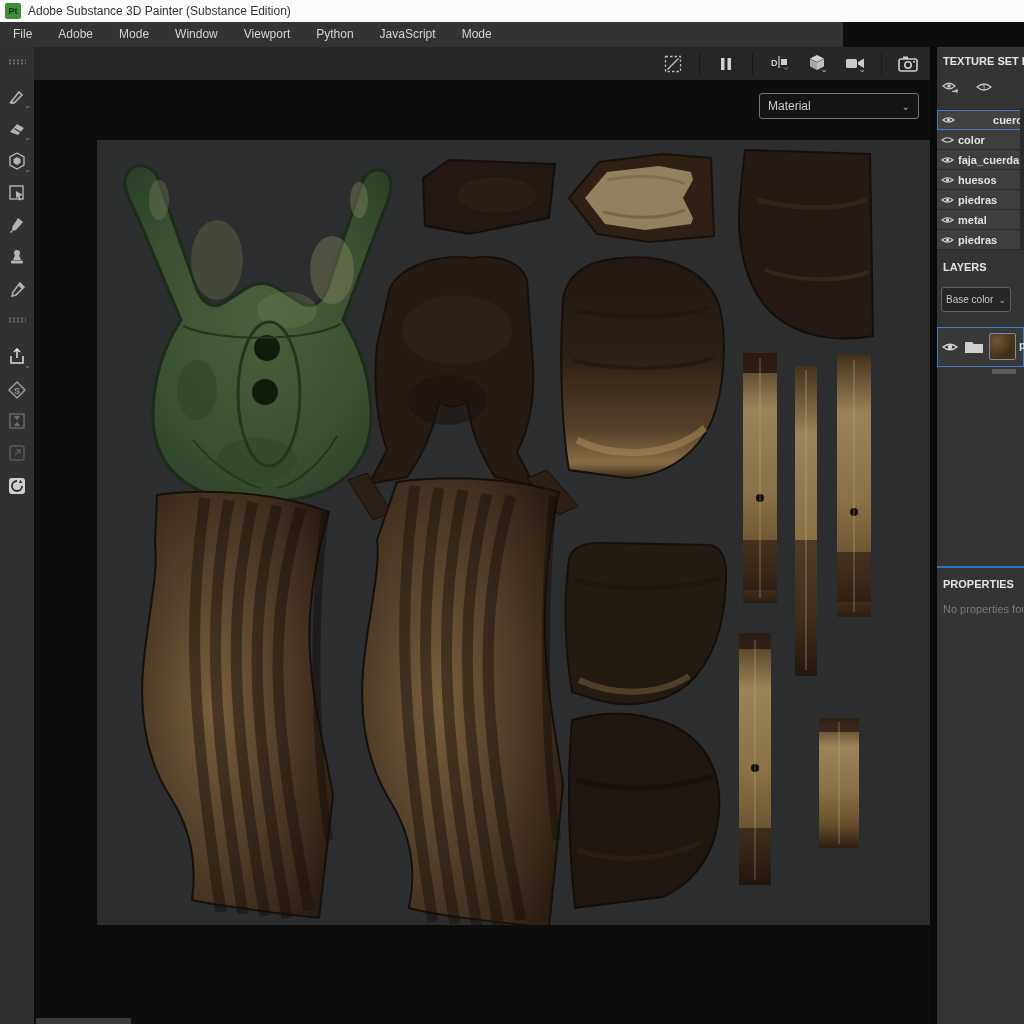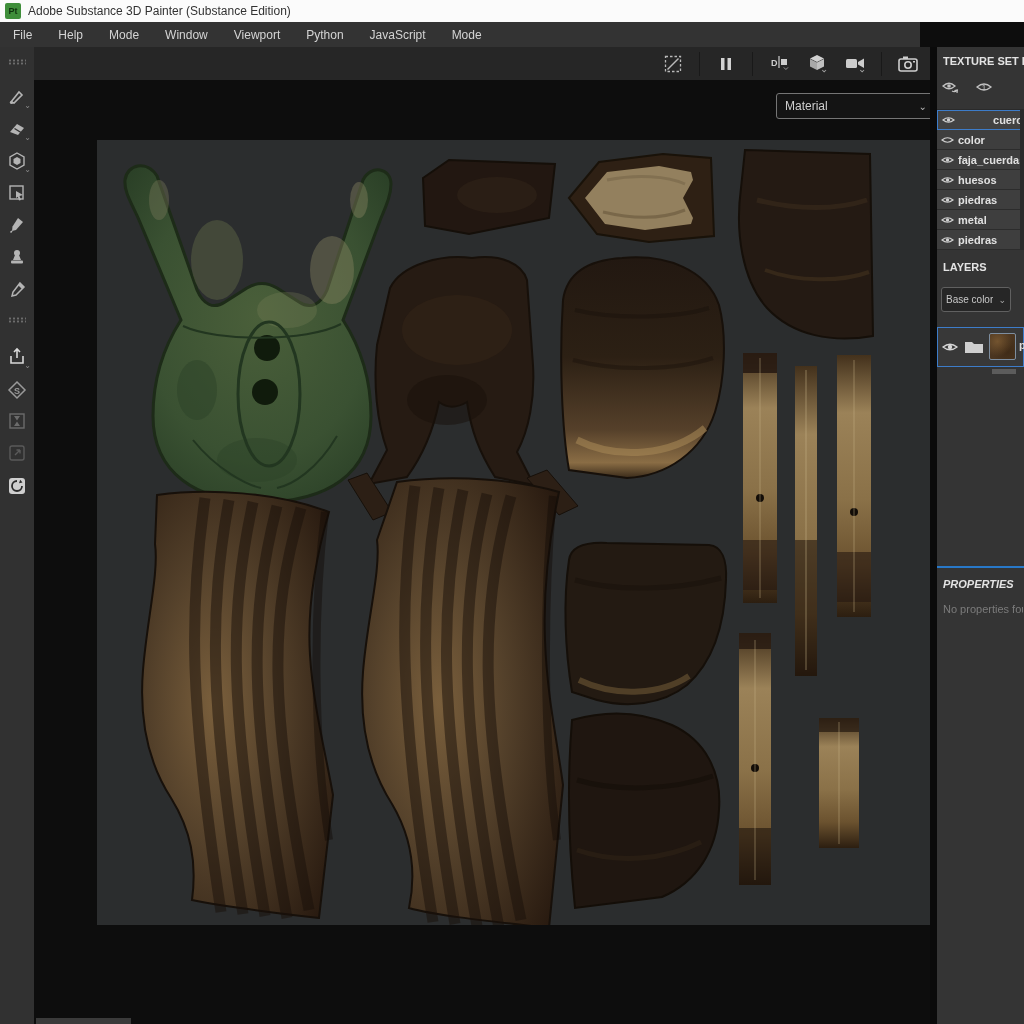--- a/index.html
+++ b/index.html
@@ -7,38 +7,38 @@
     font-family:"Liberation Sans", sans-serif; }
   .abs { position:absolute; }
 
   
   #titlebar { left:0; top:0; width:1024px; height:22px; background:#fbfbfb; }
   #pt-badge { left:5px; top:3px; width:16px; height:16px; background:#3f8e3a; color:#10320e;
     font-size:9px; font-weight:bold; text-align:center; line-height:16px; border-radius:2px; }
   #title-text { left:28px; top:4px; font-size:12px; color:#323232; white-space:nowrap; }
 
   
-  #menubar { left:0; top:22px; width:920px; height:25px; background:#333333; display:flex; align-items:center; }
+  #menubar { left:0; top:22px; width:843px; height:25px; background:#333333; display:flex; align-items:flex-start; }
   .menu-item { color:#d4d4d4; font-size:12px; padding:5px 13px; cursor:default; }
 
   
   #left-toolbar { left:0; top:47px; width:34px; height:977px; background:#313131; }
   .ltool { left:7px; width:20px; height:20px; }
   .grip { left:8px; width:18px; height:6px;
     background-image:radial-gradient(circle, #6d6d6d 1px, transparent 1.2px);
     background-size:4px 3px; }
   .chev { position:absolute; right:-4px; bottom:-3px; color:#8a8a8a; font-size:8px; line-height:8px; }
 
   
   #viewport { left:34px; top:47px; width:896px; height:977px; background:#0d0d0d; }
   #vtoolbar { left:0; top:0; width:896px; height:33px; background:#262626;
     display:flex; align-items:center; justify-content:flex-end; padding-right:10px; gap:14px; }
   .vsep { width:1px; height:24px; background:#191919; }
   .vicon { width:24px; height:24px; display:flex; align-items:center; justify-content:center; position:relative; }
-  #material-dd { left:742px; top:46px; width:160px; height:26px; background:#141414;
+  #material-dd { left:725px; top:46px; width:160px; height:26px; background:#141414;
     border:1px solid #757575; border-radius:3px; color:#cfcfcf; font-size:12px;
     display:flex; align-items:center; padding:0 8px; }
   #material-dd .dd-arrow { margin-left:auto; color:#b5b5b5; font-size:10px; }
   #canvas { left:63px; top:93px; width:833px; height:785px; background:#2b2d2e; }
 
   
   #panel-gap { left:930px; top:47px; width:7px; height:977px; background:#0a0a0a; }
   #right-panel { left:937px; top:47px; width:87px; height:977px; background:#343434; overflow:hidden; }
   .panel-title { font-size:11px; font-weight:bold; color:#e3e3e3; white-space:nowrap; overflow:hidden; }
   #ts-title { left:6px; top:8px; width:81px; }
@@ -58,39 +58,39 @@
   #layer-row { left:0; top:280px; width:87px; height:40px; background:#383838;
     border:1px solid #3d7cc9; display:flex; align-items:center; }
   #layer-thumb { left:52px; top:286px; width:27px; height:27px; border:1px solid #7d8folder7; border:1px solid #7d8ea0; border-radius:2px;
     background:
       radial-gradient(circle at 30% 30%, rgba(150,110,60,.55), transparent 60%),
       radial-gradient(circle at 70% 70%, rgba(60,40,20,.8), transparent 60%),
       #4a3520; }
   #layer-name { left:82px; top:292px; font-size:11px; font-weight:bold; color:#ddd; }
   #layer-minibar { left:55px; top:322px; width:24px; height:5px; background:#5c5c5c; }
   #props-line { left:0; top:519px; width:87px; height:2px; background:#2878c8; }
-  #props-title { left:6px; top:531px; width:78px;font-style:italic; }
+  #props-title { left:6px; top:531px; width:78px; }
   #props-empty { left:6px; top:556px; width:80px; font-size:11px; color:#7b7b7b;
     white-space:nowrap; overflow:hidden; }
 
   #bottom-scrollbar { left:36px; top:1018px; width:95px; height:6px; background:#3a3a3a; }
 
   svg { display:block; }
 </style>
 </head>
 <body>
 
 <div id="titlebar" class="abs">
   <div id="pt-badge" class="abs">Pt</div>
   <div id="title-text" class="abs">Adobe Substance 3D Painter (Substance Edition)</div>
 </div>
 
 <div id="menubar" class="abs">
     <div class="menu-item">File</div>
-    <div class="menu-item">Help</div>
+    <div class="menu-item">Adobe</div>
     <div class="menu-item">Mode</div>
     <div class="menu-item">Window</div>
     <div class="menu-item">Viewport</div>
     <div class="menu-item">Python</div>
     <div class="menu-item">JavaScript</div>
     <div class="menu-item">Mode</div>
   </div>
 
 <div id="left-toolbar" class="abs">
   <div class="grip abs" style="top:12px"></div>

